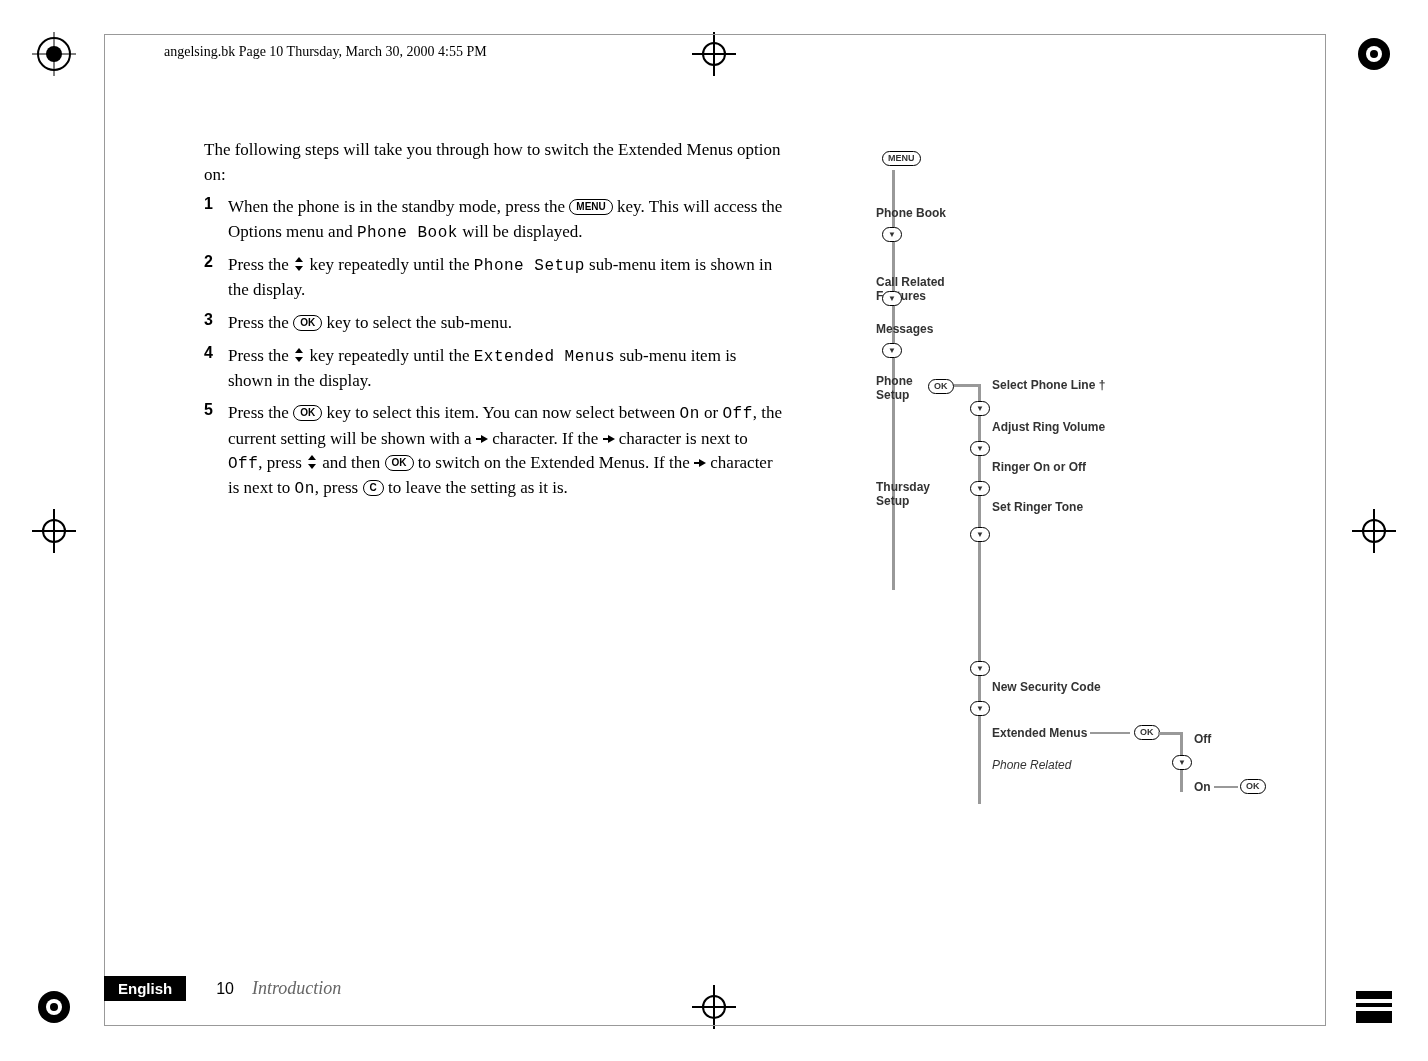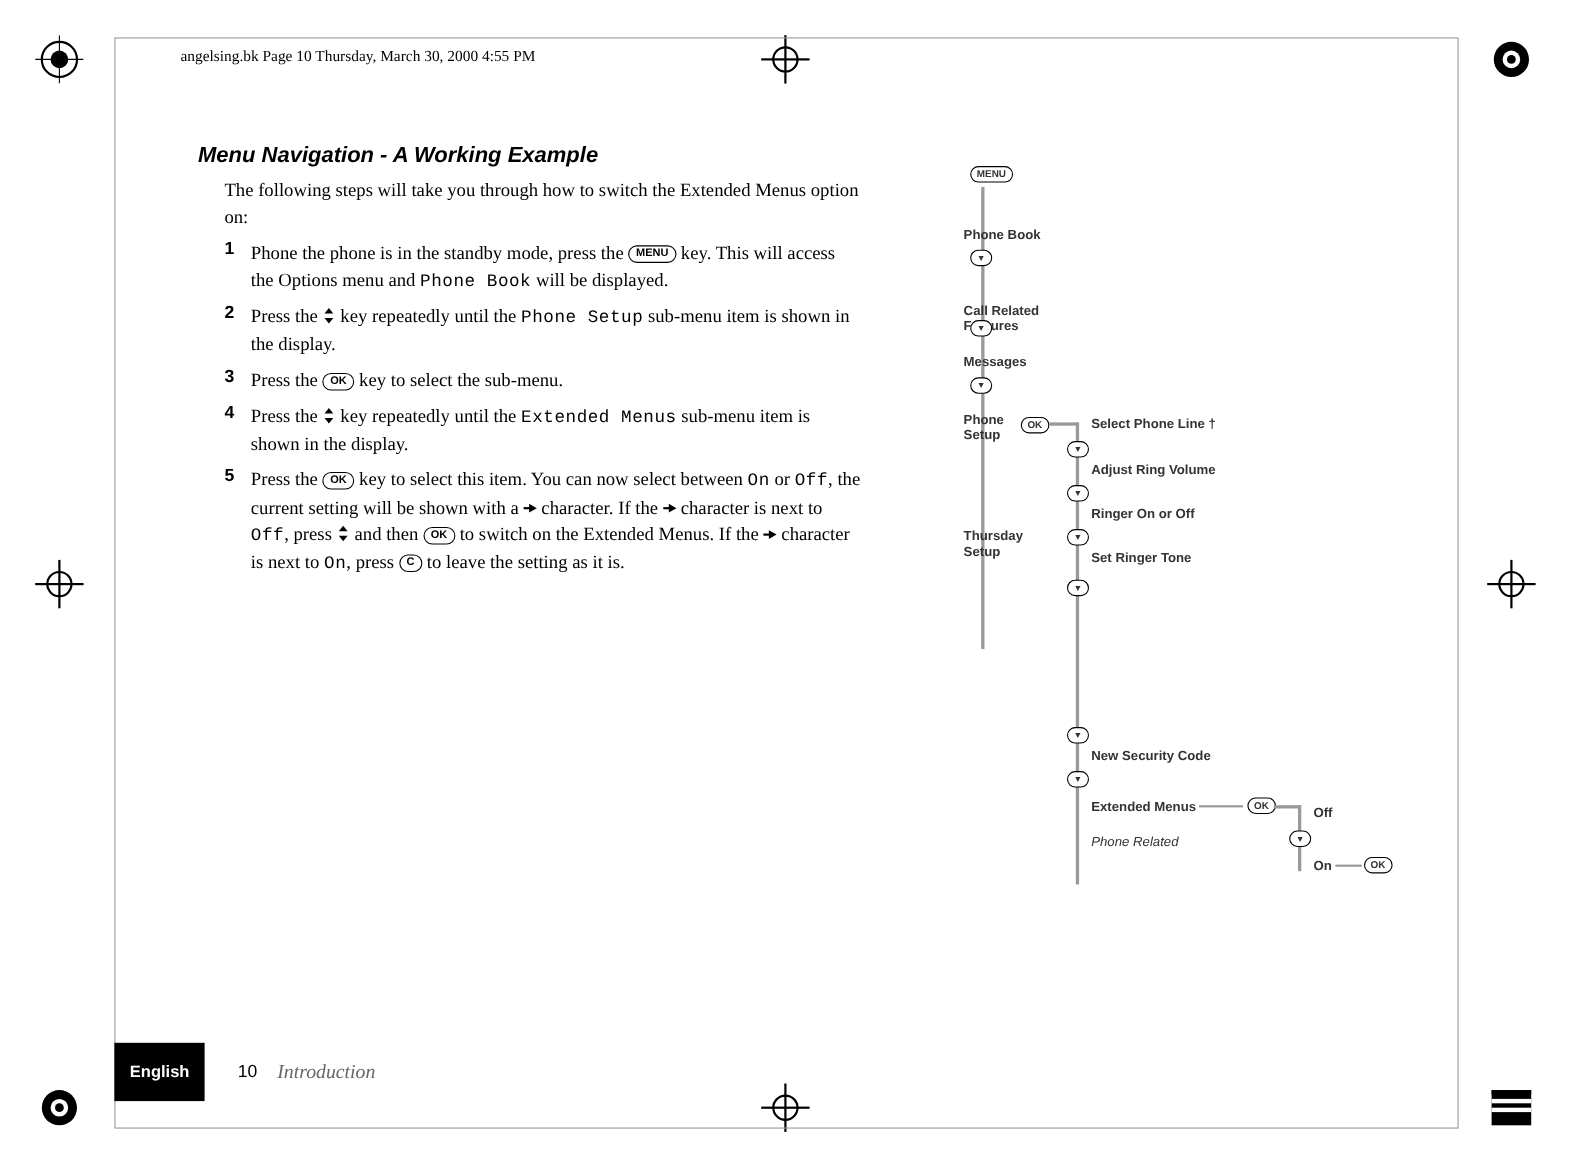--- a/index.html
+++ b/index.html
@@ -155,21 +155,21 @@
     position: absolute;
     left: 104px; bottom: 60px;
     display: flex; align-items: center;
   }
   .langtab {
     background: #000;
     color: #fff;
     font-family: Verdana, Arial, sans-serif;
     font-weight: bold;
     font-size: 15px;
-    padding: 18px 14px;
+    padding: 4px 14px;
     margin-right: 30px;
   }
   .pgnum {
     font-family: Verdana, Arial, sans-serif;
     font-weight: normal;
     font-size: 16px;
     margin-right: 18px;
   }
   .section {
     font-family: 'Times New Roman', serif;
@@ -256,29 +256,28 @@
     </div>
   <div class="crossmark cross-right">
       <div class="circ"></div>
     </div>
 
   <div class="pageframe"></div>
 
   <div class="printcaption">angelsing.bk  Page 10  Thursday, March 30, 2000  4:55 PM</div>
 
   <div class="inner">
-    <div class="heading">Menu Navigation - A Working Example</div>
     <div class="bodytext indent1">The following steps will take you through how to switch the Extended Menus option on:</div>
 
     <div class="ol">
 
       <div class="li">
         <div class="num">1</div>
         <div class="txt">
-          <span>Phone the phone is in the standby mode, press the </span><span class="keycap">MENU</span><span> key. This will access the Options menu and </span><span class="mono">Phone Book</span><span> will be displayed.</span>
+          <span>When the phone is in the standby mode, press the </span><span class="keycap">MENU</span><span> key. This will access the Options menu and </span><span class="mono">Phone Book</span><span> will be displayed.</span>
         </div>
       </div>
 
       <div class="li">
         <div class="num">2</div>
         <div class="txt">
           <span>Press the </span><span class="nav-icon"></span><span> key repeatedly until the </span><span class="mono">Phone Setup</span><span> sub-menu item is shown in the display.</span>
         </div>
       </div>
 

